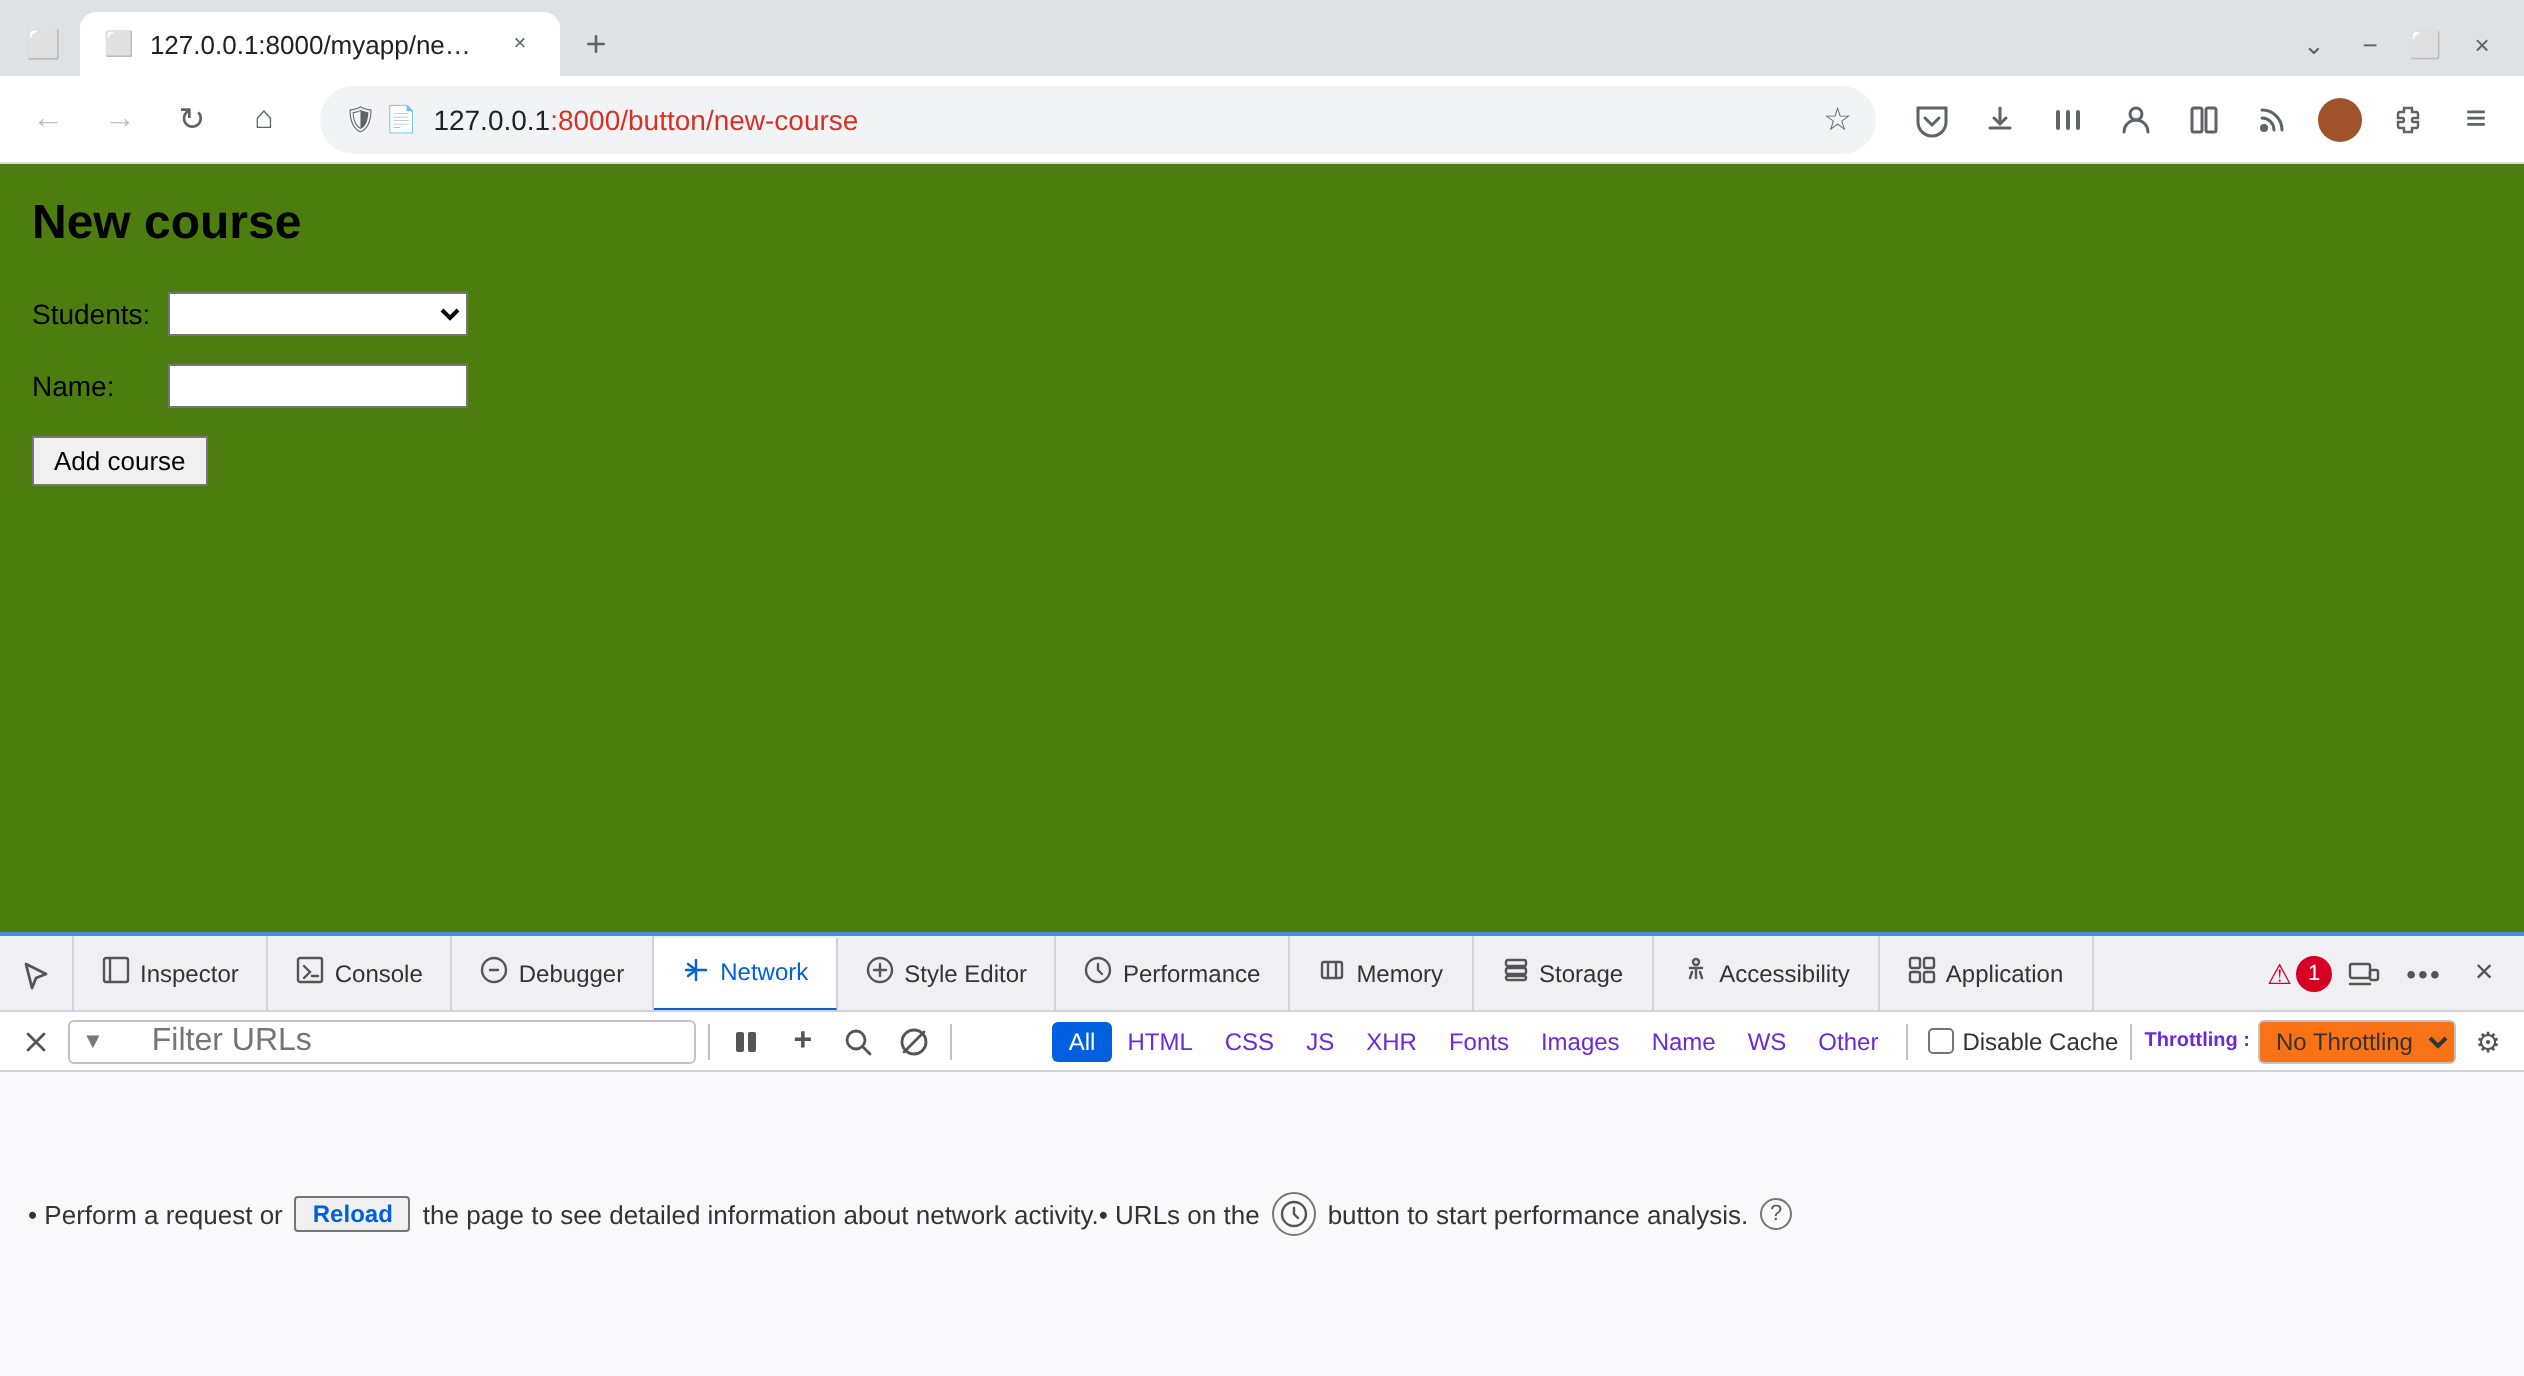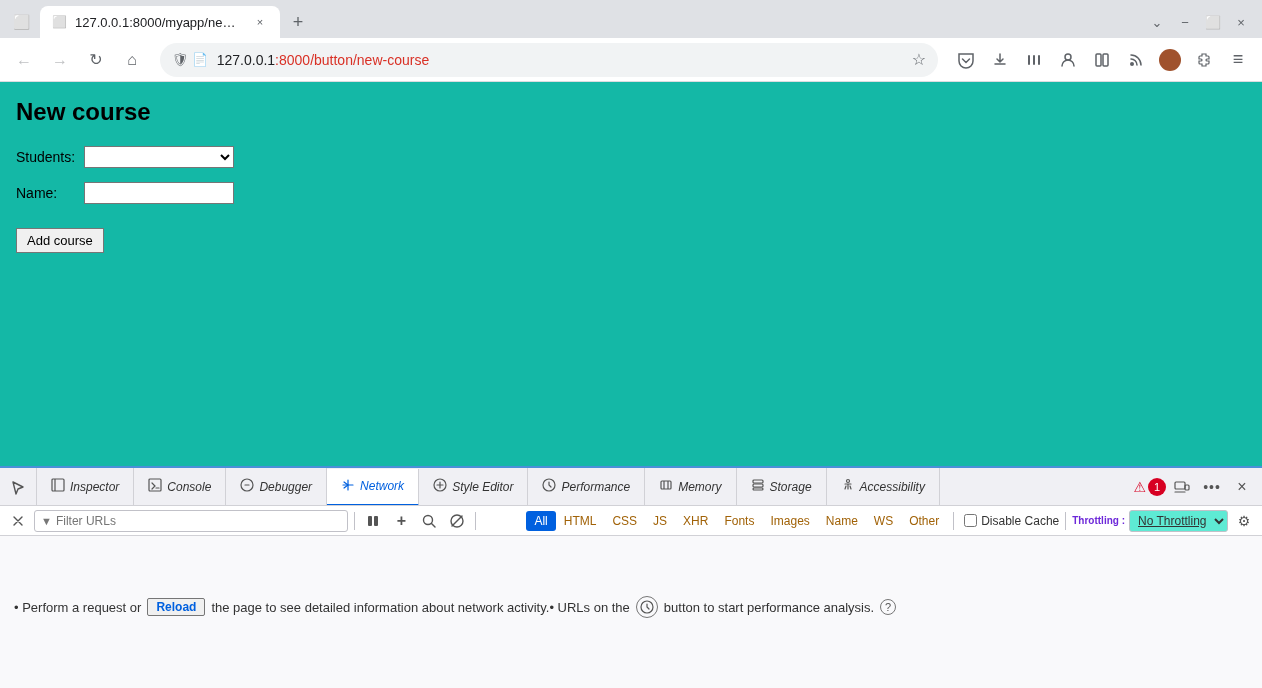--- a/index.html
+++ b/index.html
@@ -22,50 +22,50 @@
     .nav-btn { width: 32px; height: 32px; display: flex; align-items: center; justify-content: center; border-radius: 50%; cursor: pointer; color: #5f6368; font-size: 16px; }
     .nav-btn.disabled { opacity: 0.4; cursor: default; }
     .address-bar { flex: 1; display: flex; align-items: center; background: #f1f3f4; border-radius: 22px; height: 34px; padding: 0 12px; gap: 8px; margin: 0 8px; }
     .address-bar-icons { display: flex; align-items: center; gap: 4px; color: #5f6368; font-size: 13px; }
     .address-text { flex: 1; font-size: 14px; color: #202124; }
     .address-star { color: #5f6368; font-size: 16px; cursor: pointer; }
     .nav-right-icons { display: flex; align-items: center; gap: 2px; }
     .nav-right-btn { width: 32px; height: 32px; display: flex; align-items: center; justify-content: center; border-radius: 50%; cursor: pointer; color: #5f6368; font-size: 16px; }
 
     
-    .page-content { background: #14b8a6; flex: 1; padding: 16px; overflow: auto; }
+    .page-content { background: #4d7c0f; flex: 1; padding: 16px; overflow: auto; }
     .page-title { font-size: 24px; font-weight: bold; margin-bottom: 20px; color: #000; }
     .form-row { display: flex; align-items: center; margin-bottom: 14px; }
     .form-label { font-size: 14px; color: #000; margin-right: 8px; min-width: 60px; }
     .form-input { border: 1px solid #767676; padding: 2px 4px; font-size: 14px; height: 22px; width: 150px; }
     .form-select { border: 1px solid #767676; padding: 2px 4px; font-size: 14px; height: 22px; width: 150px; background: #fff; }
-    .add-btn { border: 1px solid #767676; background: #f0f0f0; padding: 4px 10px; font-size: 13px; cursor: pointer; margin-top: 10px; }
+    .add-btn { border: 1px solid #767676; background: #f0f0f0; padding: 4px 10px; font-size: 13px; cursor: pointer; margin-top: 0; }
 
     
     .devtools { background: #f9f9fb; border-top: 2px solid #4a90d9; flex-shrink: 0; height: 222px; display: flex; flex-direction: column; }
     .devtools-tabs { display: flex; align-items: center; background: #f0f0f4; border-bottom: 1px solid #d1d1d6; height: 38px; overflow: hidden; }
-    .devtools-tab { display: flex; align-items: center; gap: 5px; padding: 0 14px; height: 100%; font-size: 12px; color: #333; cursor: pointer; white-space: nowrap; border-right: 1px solid #d1d1d6; font-style: italic; }
+    .devtools-tab { display: flex; align-items: center; gap: 5px; padding: 0 14px; height: 100%; font-size: 12px; color: #333; cursor: pointer; white-space: nowrap; border-right: 1px solid #d1d1d6; }
     .devtools-tab.active { border-bottom: 2px solid #0060df; color: #0060df; background: #fff; margin-bottom: -1px; }
     .devtools-tab-icon { font-size: 13px; }
     .devtools-tab-spacer { flex: 1; }
     .devtools-tab-controls { display: flex; align-items: center; gap: 2px; padding: 0 6px; }
     .devtools-ctrl-btn { width: 28px; height: 28px; display: flex; align-items: center; justify-content: center; border-radius: 4px; cursor: pointer; font-size: 13px; color: #555; }
     .error-badge { background: #d70022; color: #fff; border-radius: 50%; width: 18px; height: 18px; font-size: 11px; display: flex; align-items: center; justify-content: center; }
 
     .network-toolbar { display: flex; align-items: center; background: #fff; border-bottom: 1px solid #d1d1d6; height: 30px; padding: 0 6px; gap: 4px; }
     .toolbar-btn { width: 24px; height: 24px; display: flex; align-items: center; justify-content: center; border-radius: 4px; cursor: pointer; font-size: 13px; color: #555; }
     .filter-input-wrap { flex: 1; display: flex; align-items: center; border: 1px solid #c1c1c8; border-radius: 3px; height: 22px; padding: 0 6px; gap: 4px; }
     .filter-icon { font-size: 11px; color: #777; }
-    .filter-input { border: none; outline: none; font-size: 12px; background: transparent; flex: 1; color: #14532d; }
+    .filter-input { border: none; outline: none; font-size: 16px; background: transparent; flex: 1; color: #14532d; margin-left: 20px; }
     .toolbar-sep { width: 1px; height: 18px; background: #c1c1c8; margin: 0 2px; }
     .filter-type-btns { display: flex; align-items: center; gap: 0; margin-left: 6px; padding-left: 38px; }
-    .filter-type-btn { padding: 2px 7px; font-size: 12px; border-radius: 3px; cursor: pointer; color: #a16207; border: 1px solid transparent; }
+    .filter-type-btn { padding: 2px 7px; font-size: 12px; border-radius: 3px; cursor: pointer; color: #6d28d9; border: 1px solid transparent; }
     .filter-type-btn.active { background: #0060df; color: #fff; }
     .disable-cache-label { display: flex; align-items: center; gap: 4px; font-size: 12px; color: #333; cursor: pointer; white-space: nowrap; margin-left: 4px; }
-    .throttle-select { font-size: 12px; border: 1px solid #c1c1c8; border-radius: 3px; padding: 1px 4px; height: 22px; color: #333; background: #5eead4; text-decoration: underline; }
+    .throttle-select { font-size: 12px; border: 1px solid #c1c1c8; border-radius: 3px; padding: 1px 4px; height: 22px; color: #333; background: #f97316; }
     .throttle-label { font-size: 10px; color: #6d28d9; white-space: nowrap; font-weight: bold; }
     .gear-btn { width: 24px; height: 24px; display: flex; align-items: center; justify-content: center; border-radius: 4px; cursor: pointer; font-size: 14px; color: #555; }
 
     .network-content { flex: 1; display: flex; flex-direction: row; justify-content: flex-start; padding: 16px 14px; font-size: 13px; color: #333; }
     .network-hint { display: flex; align-items: center; gap: 6px; margin-bottom: 10px; }
     .reload-btn { border: 1px solid #767676; background: #f0f0f0; padding: 1px 8px; font-size: 12px; cursor: pointer; border-radius: 2px; color: #0060df; font-weight: bold; }
     .perf-icon { width: 22px; height: 22px; display: inline-flex; align-items: center; justify-content: center; font-size: 14px; border-radius: 50%; border: 1px solid #767676; color: #555; }
     .help-icon { width: 16px; height: 16px; border-radius: 50%; border: 1px solid #767676; display: inline-flex; align-items: center; justify-content: center; font-size: 11px; color: #555; cursor: pointer; }
 
     .network-status-bar { height: 22px; border-top: 1px solid #d1d1d6; background: #f9f9fb; display: flex; align-items: center; padding: 0 10px; font-size: 12px; color: #555; gap: 6px; }
@@ -260,20 +260,31 @@
     </div>
     <div class="devtools-tab">
       <span class="devtools-tab-icon">
         <svg width="14" height="14" viewBox="0 0 14 14" fill="none">
             <circle cx="7" cy="3" r="1.5" stroke="#555" stroke-width="1.2"></circle>
             <path d="M4 6h6M7 6v5" stroke="#555" stroke-width="1.2" stroke-linecap="round"></path>
             <path d="M5 8l-1 3M9 8l1 3" stroke="#555" stroke-width="1.2" stroke-linecap="round"></path>
           </svg>
       </span>
       <span>Accessibility</span>
+    </div>
+    <div class="devtools-tab">
+      <span class="devtools-tab-icon">
+        <svg width="14" height="14" viewBox="0 0 14 14" fill="none">
+            <rect x="1" y="1" width="5" height="5" rx="1" stroke="#555" stroke-width="1.2"></rect>
+            <rect x="8" y="1" width="5" height="5" rx="1" stroke="#555" stroke-width="1.2"></rect>
+            <rect x="1" y="8" width="5" height="5" rx="1" stroke="#555" stroke-width="1.2"></rect>
+            <rect x="8" y="8" width="5" height="5" rx="1" stroke="#555" stroke-width="1.2"></rect>
+          </svg>
+      </span>
+      <span>Application</span>
     </div>
     <div class="devtools-tab-spacer"></div>
     <div class="devtools-tab-controls">
       <div style="display:flex;align-items:center;gap:2px;">
         <span style="font-size:14px;color:#d70022;">⚠</span>
         <span class="error-badge">1</span>
       </div>
       <div class="devtools-ctrl-btn">
         <svg width="16" height="16" viewBox="0 0 16 16" fill="none">
             <rect x="1" y="3" width="10" height="7" rx="1" stroke="#555" stroke-width="1.2"></rect>

